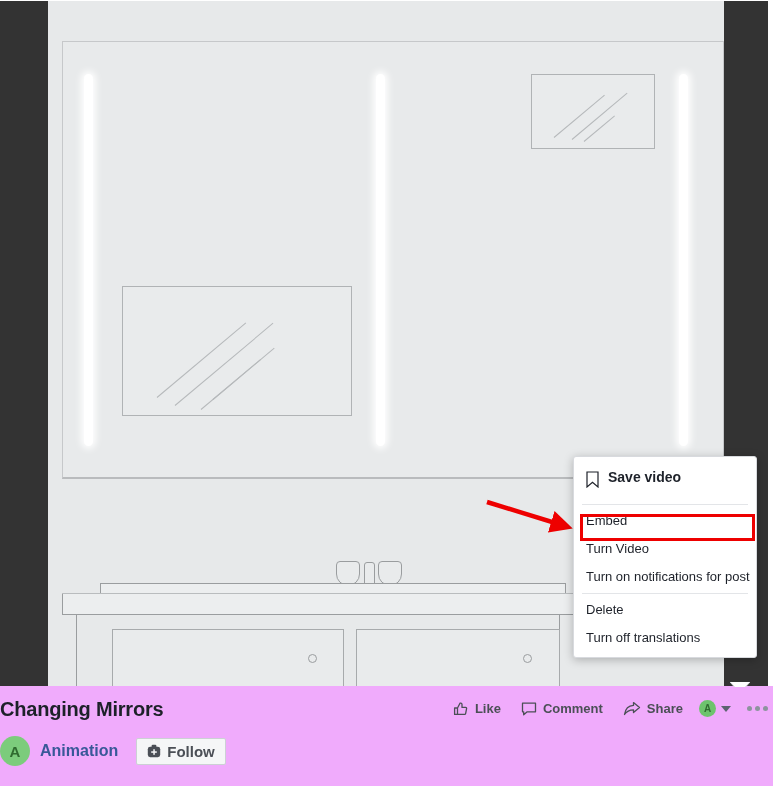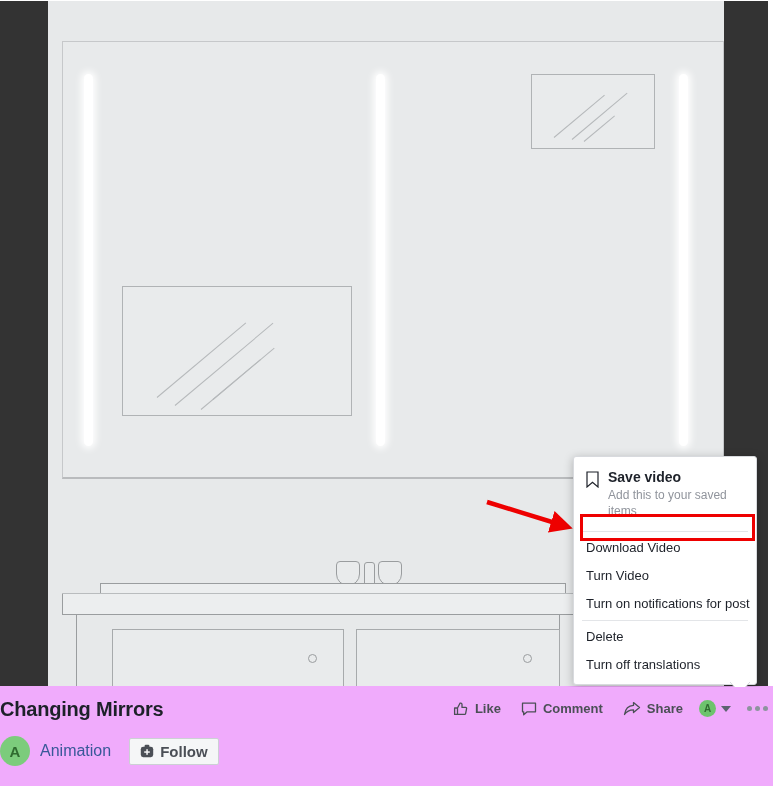--- a/index.html
+++ b/index.html
@@ -325,21 +325,21 @@
     color: #2f6b2f;
     font-size: 15px;
     font-weight: bold;
     display: flex;
     align-items: center;
     justify-content: center;
   }
   #page-name {
     margin-left: 10px;
     font-size: 16px;
-    font-weight: normal;
+    font-weight: bold;
     color: #385898;
     cursor: pointer;
     text-align: center;
   }
   #follow-button {
     margin-left: 18px;
     display: flex;
     align-items: center;
     background: #f5f6f7;
     border: 1px solid #ccd0d5;
@@ -406,27 +406,26 @@
   <div id="more-menu">
 
     <div class="save-row">
       <span class="save-icon">
         <svg width="13" height="17" viewBox="0 0 13 17">
           <path d="M1 1 h11 v15 l-5.5 -4.6 L1 16 Z" fill="none" stroke="#1d2129" stroke-width="1.2"></path>
         </svg>
       </span>
       <span>
         <div class="save-title">Save video</div>
-        <div class="save-sub">Add this to your saved items</div>
       </span>
     </div>
 
     <div class="menu-divider"></div>
 
-    <div class="menu-item">Download Video</div>
+    <div class="menu-item">Embed</div>
     <div class="menu-item">Turn Video</div>
     <div class="menu-item">Turn on notifications for post</div>
 
     <div class="menu-divider"></div>
 
     <div class="menu-item">Delete</div>
     <div class="menu-item">Turn off translations</div>
 
   </div>
 

